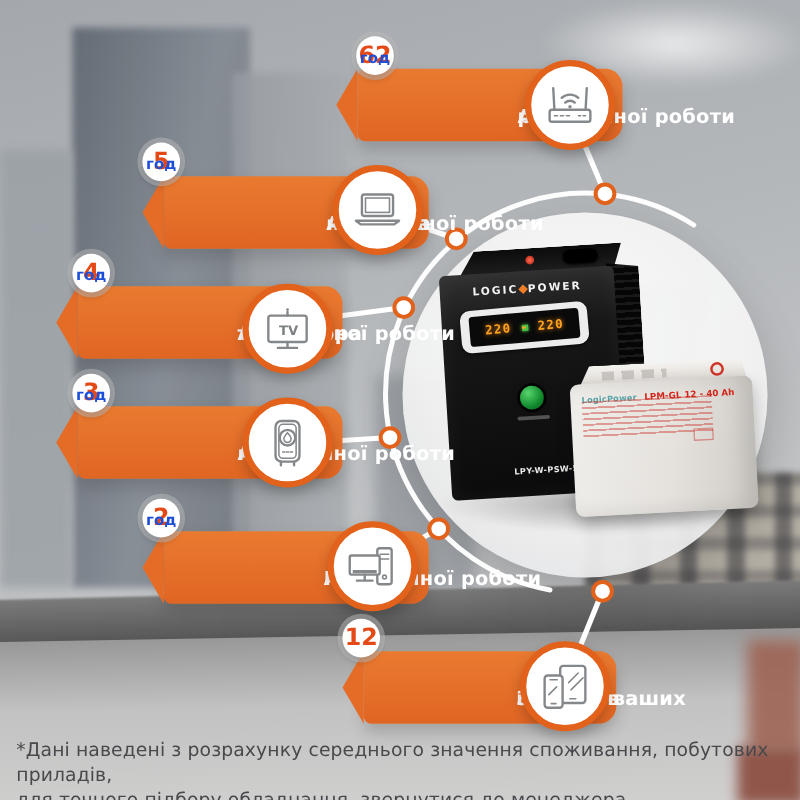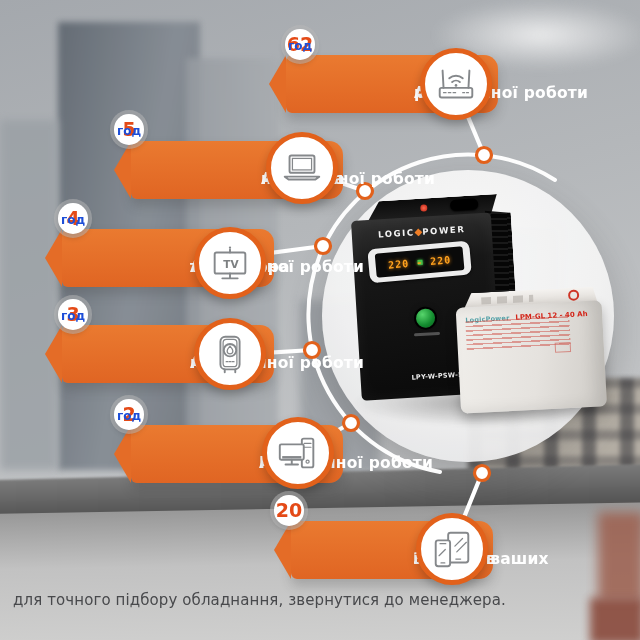--- a/index.html
+++ b/index.html
@@ -326,21 +326,21 @@
   </div>
 
   <div class="callout c5">
     <div class="banner">
       <div class="banner-text">
         <span>Зарядів ваших</span>
           <span>гаджетів</span>
       </div>
     </div>
     <div class="pill">
-        <b>20</b>
+        <b>12</b>
         <span></span>
       </div>
     <div class="icircle">
       <svg viewBox="0 0 48 48">
         <g class="icon-stroke">
           <rect x="20" y="7" width="21" height="31" rx="2.5"></rect>
         </g>
         <g class="icon-thin">
             <path d="M27 21l8-8 M29 27l10-10"></path>
             <path d="M28 34.5h5"></path>
@@ -351,16 +351,17 @@
         <g class="icon-thin">
             <path d="M11.5 18.5h6"></path>
             <path d="M12.5 38.5h4"></path>
             <path d="M10.5 31l6.5-6.5"></path>
           </g>
       </svg>
     </div>
   </div>
 
   <div class="footnote">
+    <div>*Дані наведені з розрахунку середнього значення споживання, побутових приладів,</div>
     <div>для точного підбору обладнання, звернутися до менеджера.</div>
   </div>
 
 </div>
 
 </body></html>

